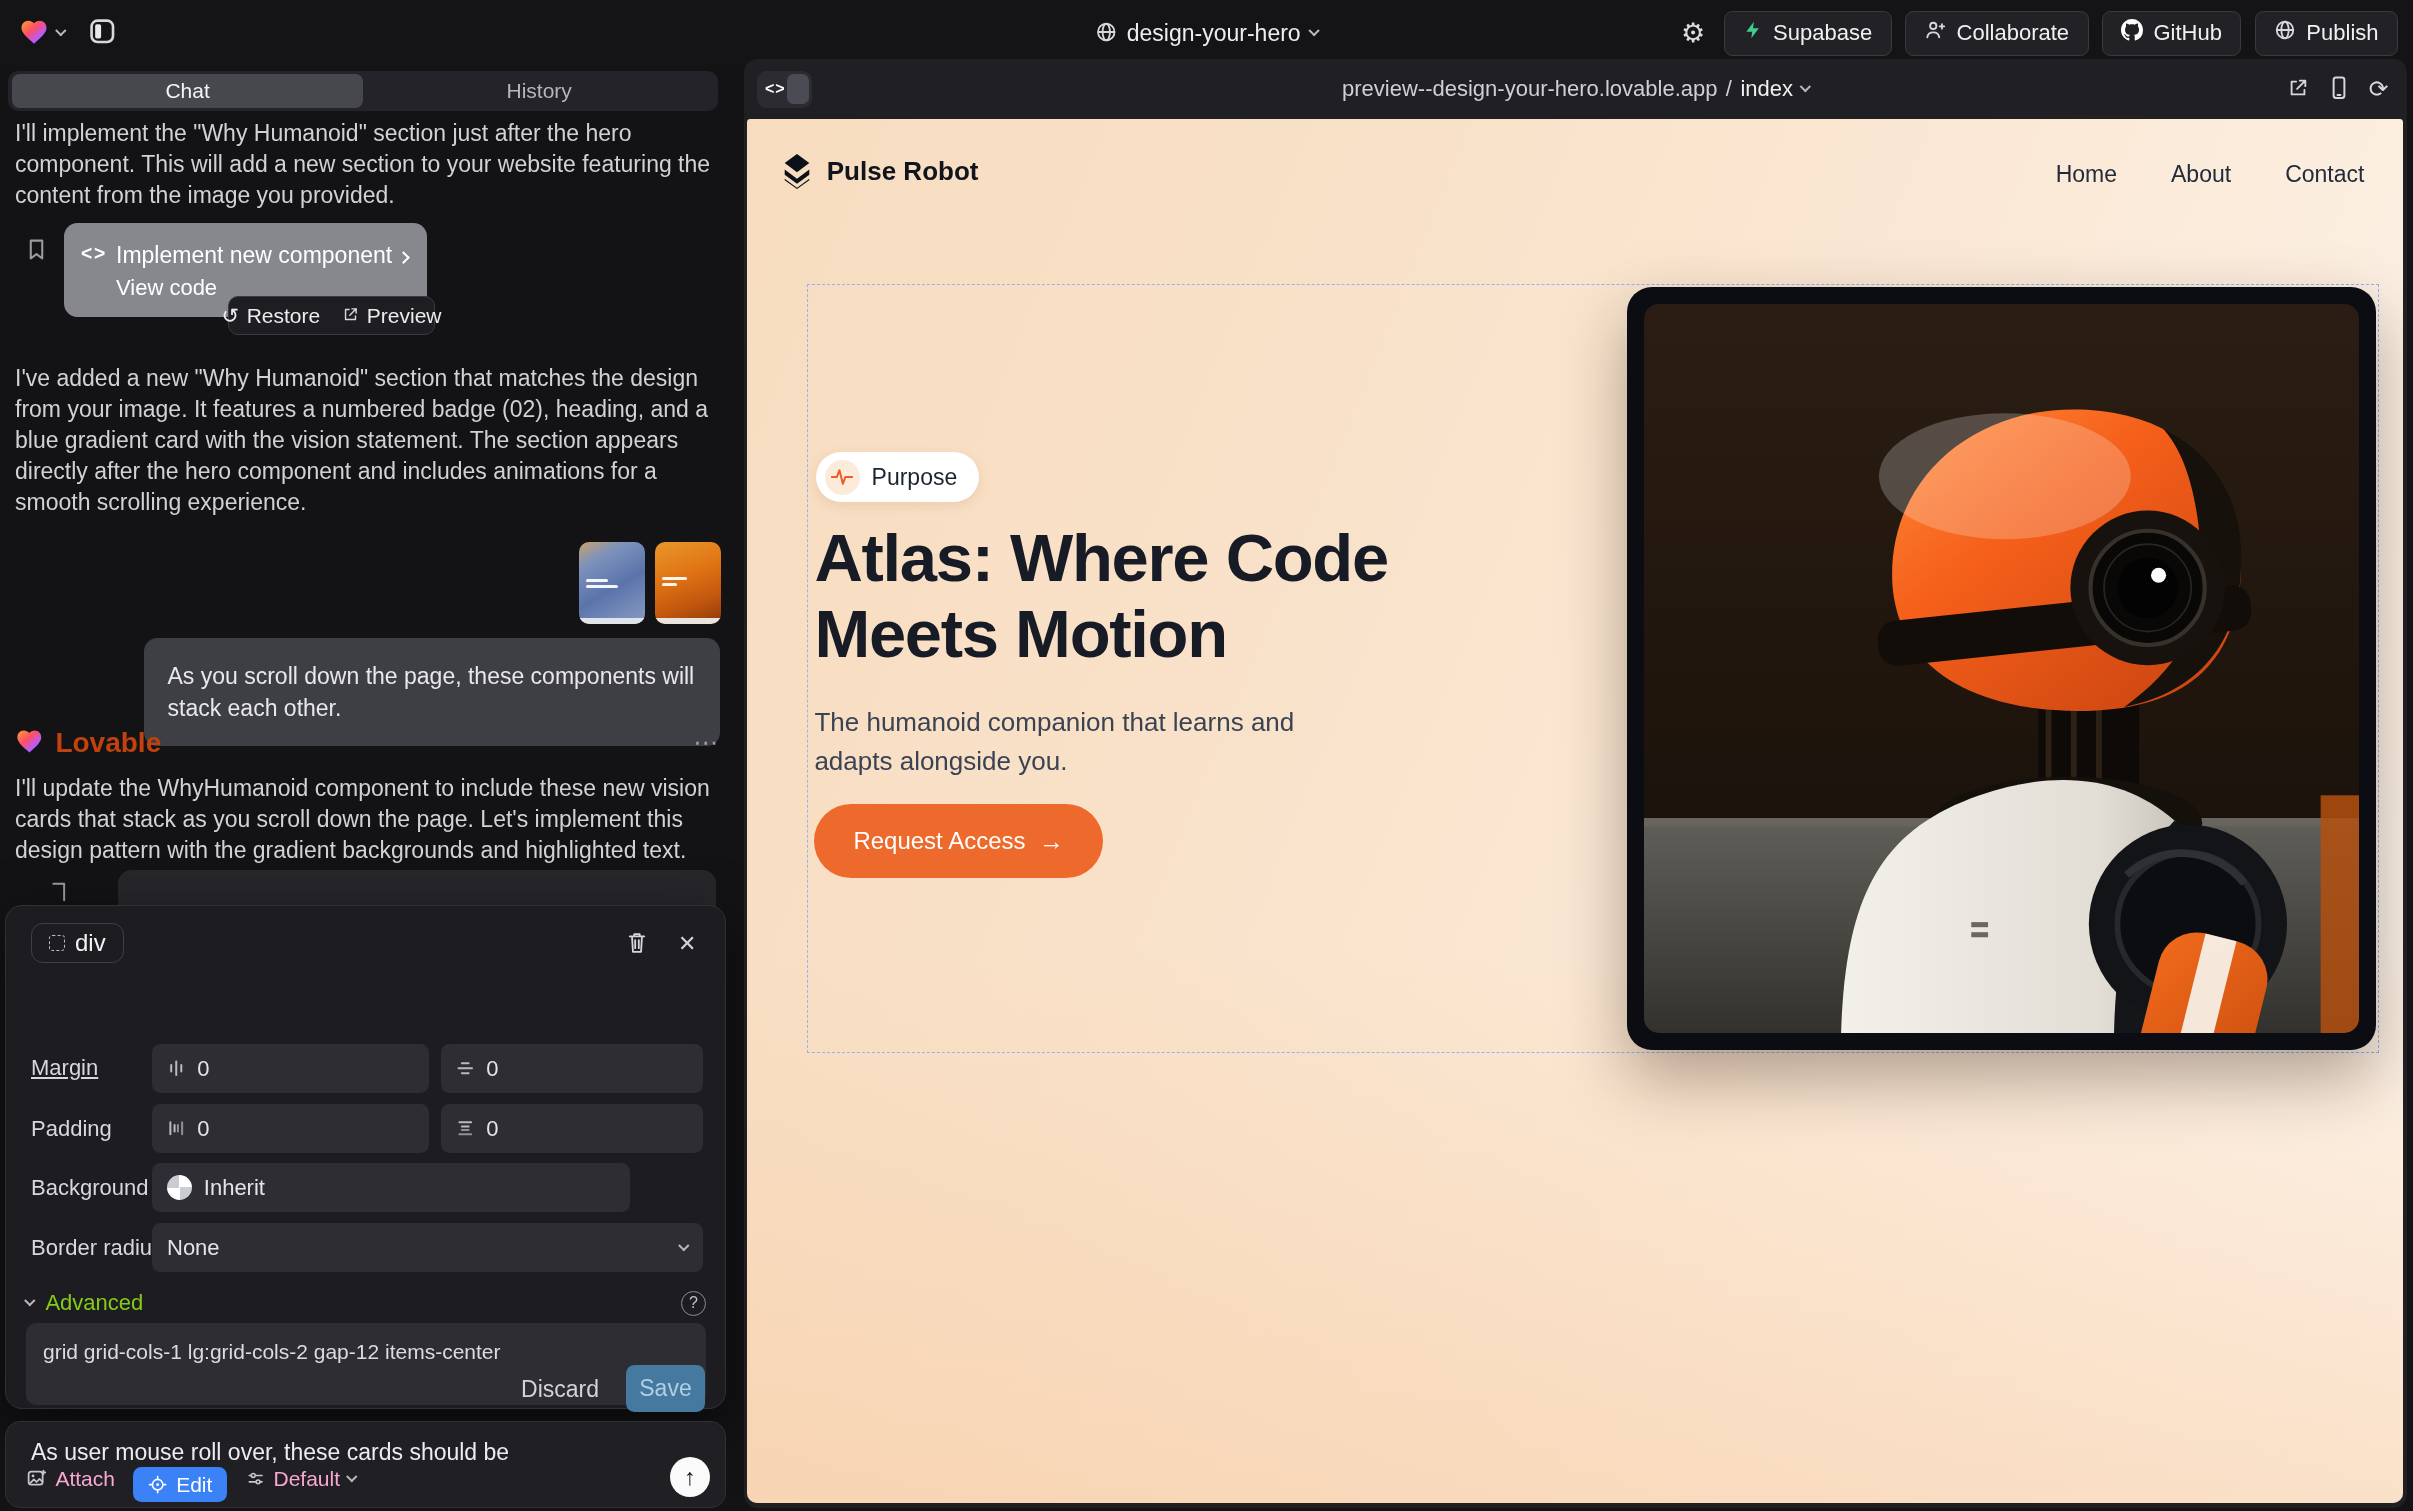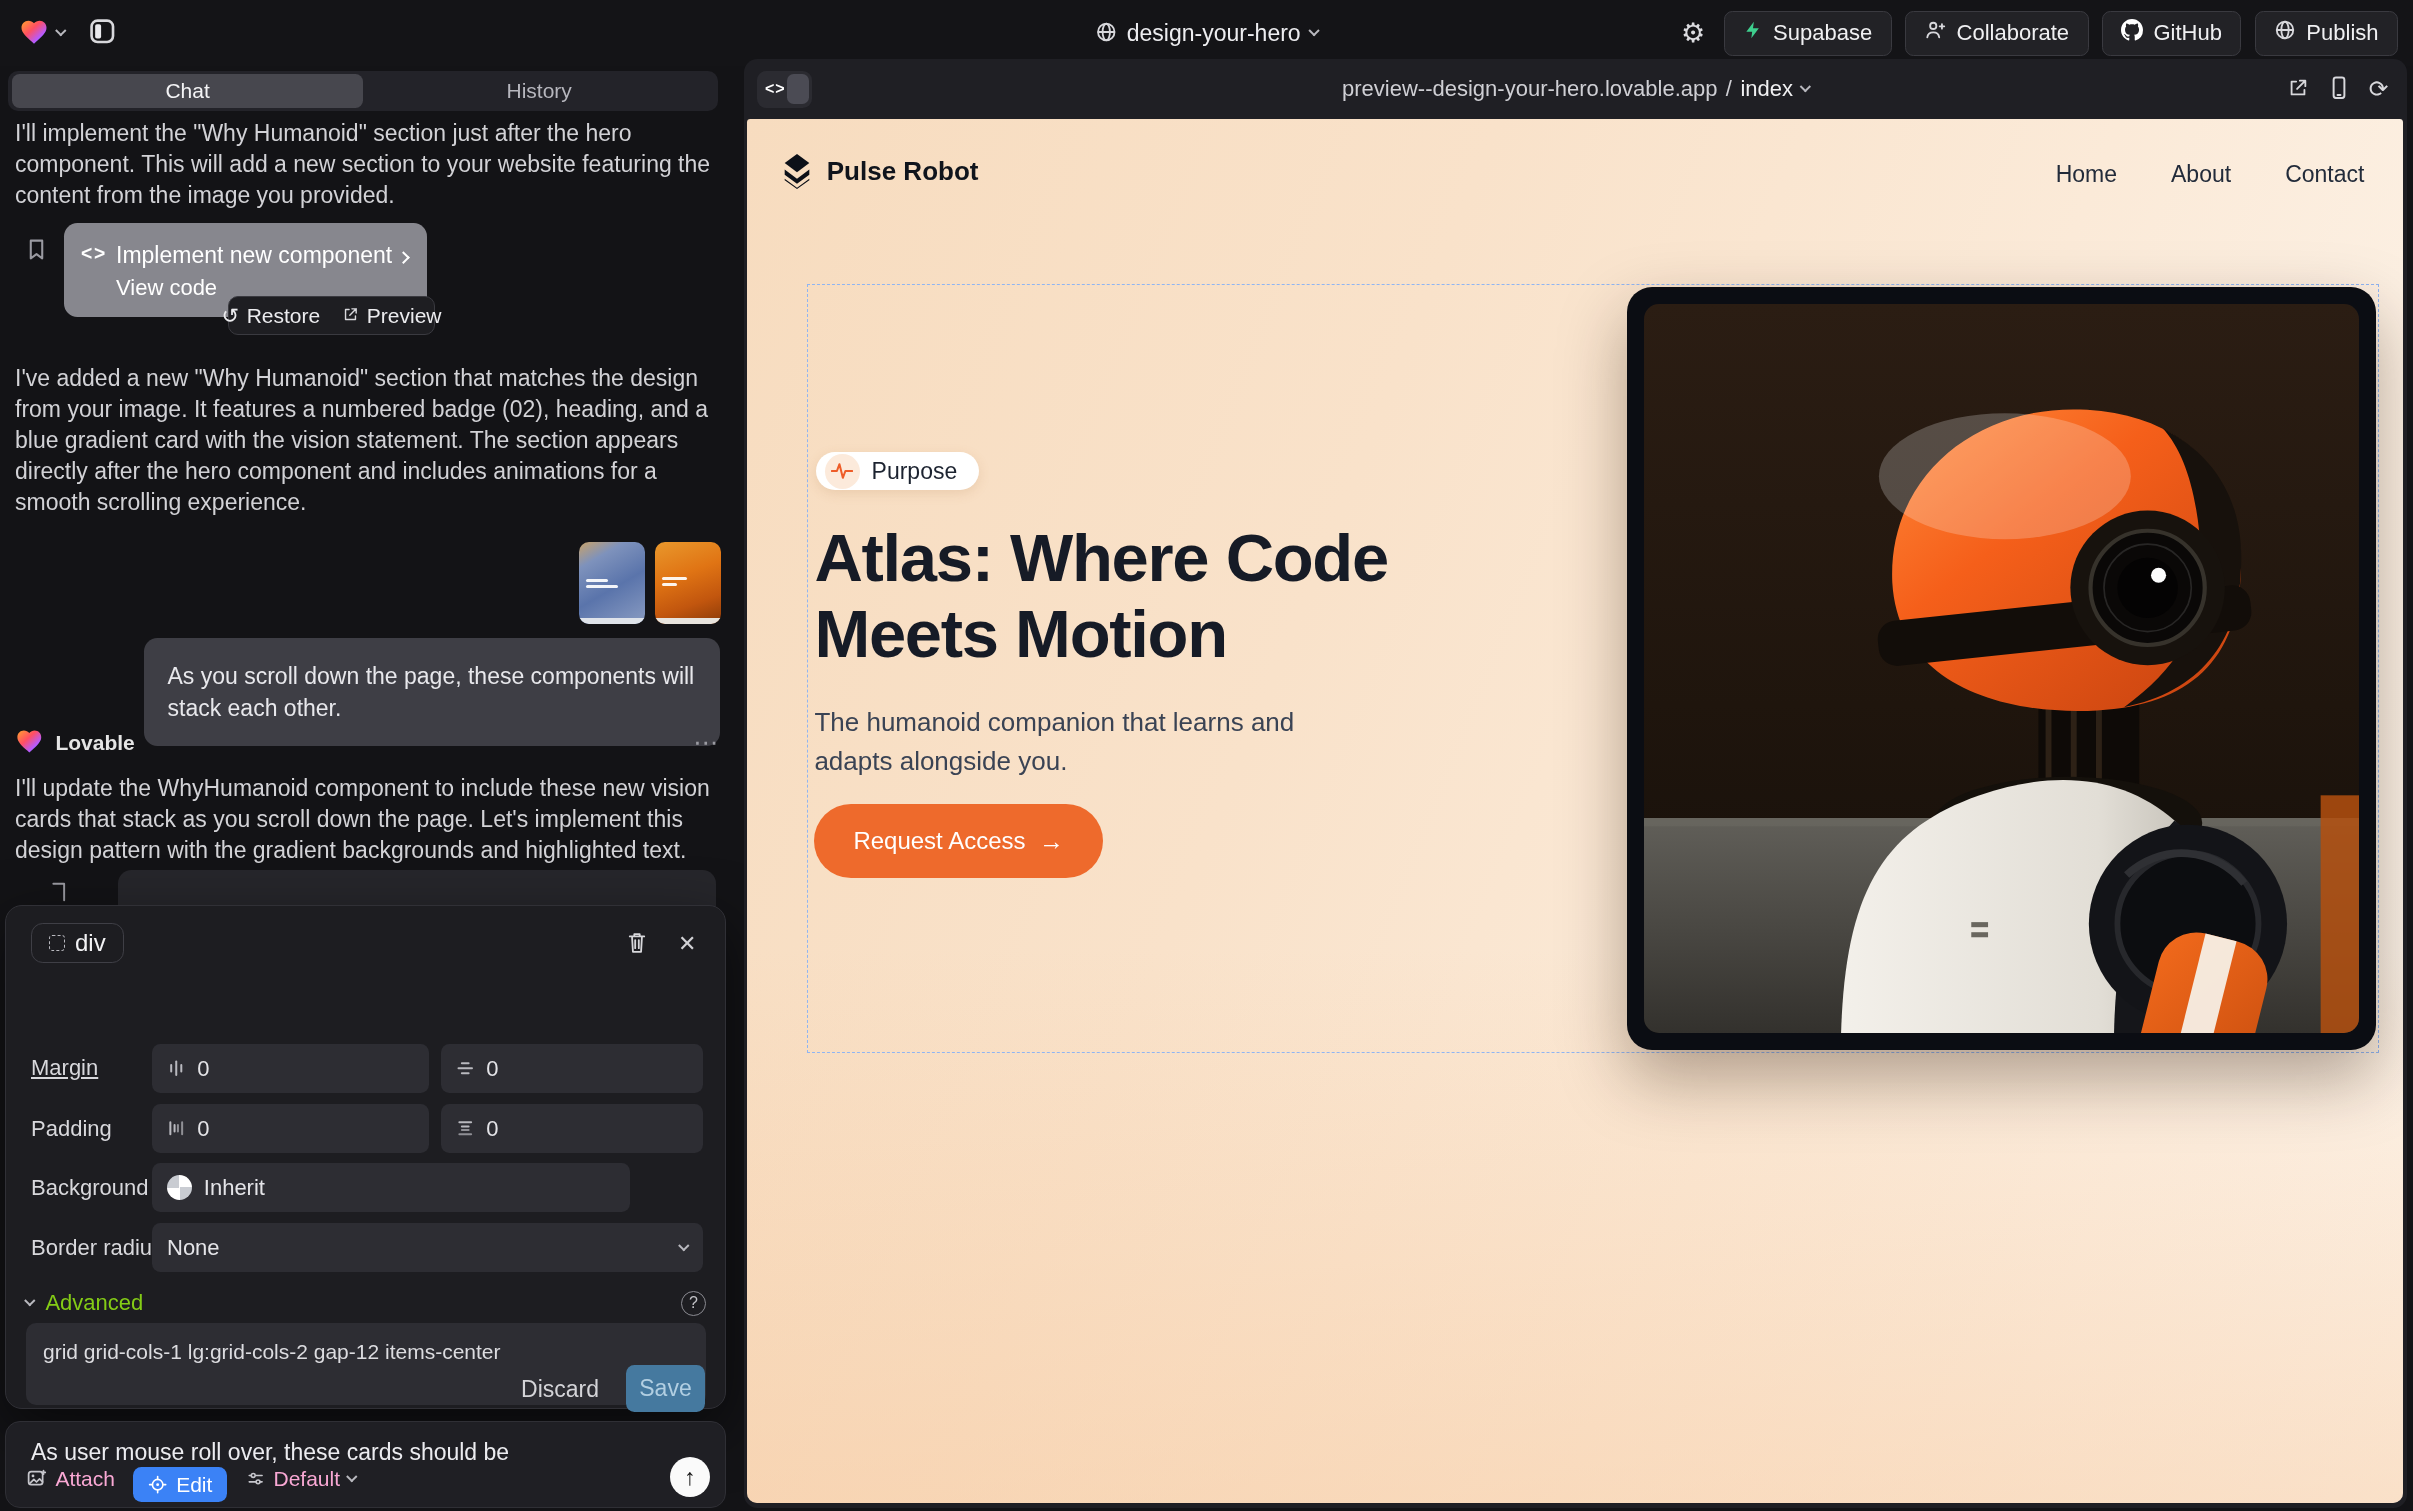--- a/index.html
+++ b/index.html
@@ -35,21 +35,21 @@
   .hover-pill { position:absolute; left:228px; top:296px; width:207px; height:39px; background:#1e1e22; border:0.8px solid #3a3a40; border-radius:10px; display:flex; align-items:center; justify-content:center; gap:22px; font-size:21px; color:#ececef; }
   .hover-item { display:flex; align-items:center; gap:7.6px; cursor:pointer; }
 
   .from-you { position:absolute; right:15px; top:517px; font-size:21px; color:#c2c2c7; }
   .thumb { position:absolute; top:542px; width:66px; height:82px; border-radius:10px; overflow:hidden; cursor:pointer; }
   .t-line { position:absolute; background:rgba(255,255,255,.92); height:2.5px; border-radius:1.7px; }
 
   .bubble { position:absolute; left:144px; top:638px; width:576px; background:#3e3e45; border-radius:13.4px; padding:22px 23.5px; font-size:23px; line-height:32px; color:#e8e8ec; }
 
   .lov-row { position:absolute; left:15px; top:724px; width:705px; height:37px; display:flex; align-items:center; gap:11.8px; }
-  .lov-name { font-size:21px; font-weight:700; color:#e5e5e5; }
+  .lov-name { font-size:28px; font-weight:700; color:#c2410c; }
   .dots { margin-left:auto; font-size:25px; color:#9a9aa1; letter-spacing:1.7px; cursor:pointer; }
 
   .sliver-card { position:absolute; left:118px; top:870px; width:598px; height:49px; background:#26262b; border-radius:13.4px 13.4px 0 0; }
 
   
   .panel { position:absolute; left:5px; top:905px; width:721px; height:504px; background:#1d1d21; border:0.8px solid #303036; border-radius:17px; box-shadow:0 20px 59px rgba(0,0,0,.55); }
   .tag-pill { position:absolute; left:25px; top:17px; height:40px; padding:0 17px; border:0.8px solid #3f3f46; border-radius:11.8px; display:flex; align-items:center; gap:10px; }
   .dash-sq { width:16px; height:16px; border:1.7px dashed #b9b9bf; border-radius:3.4px; }
   .tag-name { font-size:24px; color:#f2f2f4; }
   .p-icon { position:absolute; top:25px; color:#d2d2d6; cursor:pointer; }
@@ -86,21 +86,21 @@
           background:linear-gradient(112deg, #f7dcbf 0%, #f9e2ca 34%, #fbead8 62%, #fdf6ee 100%); }
   .site::after { content:""; position:absolute; left:0; bottom:0; width:100%; height:40%;
           background:linear-gradient(180deg, rgba(246,198,154,0) 0%, rgba(246,198,154,.45) 100%); pointer-events:none; }
   .brand { position:absolute; left:34px; top:35px; display:flex; align-items:center; gap:13.4px; }
   .brand-name { font-size:26px; font-weight:700; color:#10141c; }
   .nav { position:absolute; right:39px; top:42px; display:flex; gap:54px; font-size:23px; color:#222b3a; font-weight:500; }
   .nav span { cursor:pointer; }
 
   .selection { position:absolute; left:60px; top:165px; width:1572px; height:769px; border:1.7px dashed #8fb5f3; z-index:5; pointer-events:none; }
 
-  .badge { position:absolute; left:69px; top:333px; height:38px; background:#ffffff; border-radius:839px; display:flex; align-items:center; gap:11.8px; padding:0 22px 0 8.4px; box-shadow:0 3.4px 11.8px rgba(180,120,70,.18); z-index:6; }
+  .badge { position:absolute; left:69px; top:333px; height:50px; background:#ffffff; border-radius:839px; display:flex; align-items:center; gap:11.8px; padding:0 22px 0 8.4px; box-shadow:0 3.4px 11.8px rgba(180,120,70,.18); z-index:6; }
   .badge-ico { width:35px; height:35px; border-radius:50%; background:#fceadb; display:flex; align-items:center; justify-content:center; }
   .badge-label { font-size:23px; color:#1c2330; font-weight:500; }
 
   .hero-h1 { position:absolute; left:67px; top:401px; width:722px; font-size:67px; line-height:76px; font-weight:800; letter-spacing:-1.3px; color:#161b26; z-index:6; }
   .hero-sub { position:absolute; left:67px; top:584px; width:554px; font-size:26px; line-height:39px; color:#3a4354; z-index:6; }
   .cta { position:absolute; left:67px; top:685px; height:74px; border-radius:839px; display:flex; align-items:center; gap:13.4px; padding:0 39px; color:#fff; font-size:24px; font-weight:500; cursor:pointer; z-index:6; }
   .cta-arrow { font-size:25px; }
 
   .robot-card { position:absolute; left:880px; top:168px; width:749px; height:763px; background:#0b0d13; border-radius:25px; padding:17px; box-shadow:0 28.6px 67px rgba(40,20,5,.35); z-index:6; }
   .robot-ph { width:100%; height:100%; border-radius:15px; overflow:hidden; }

